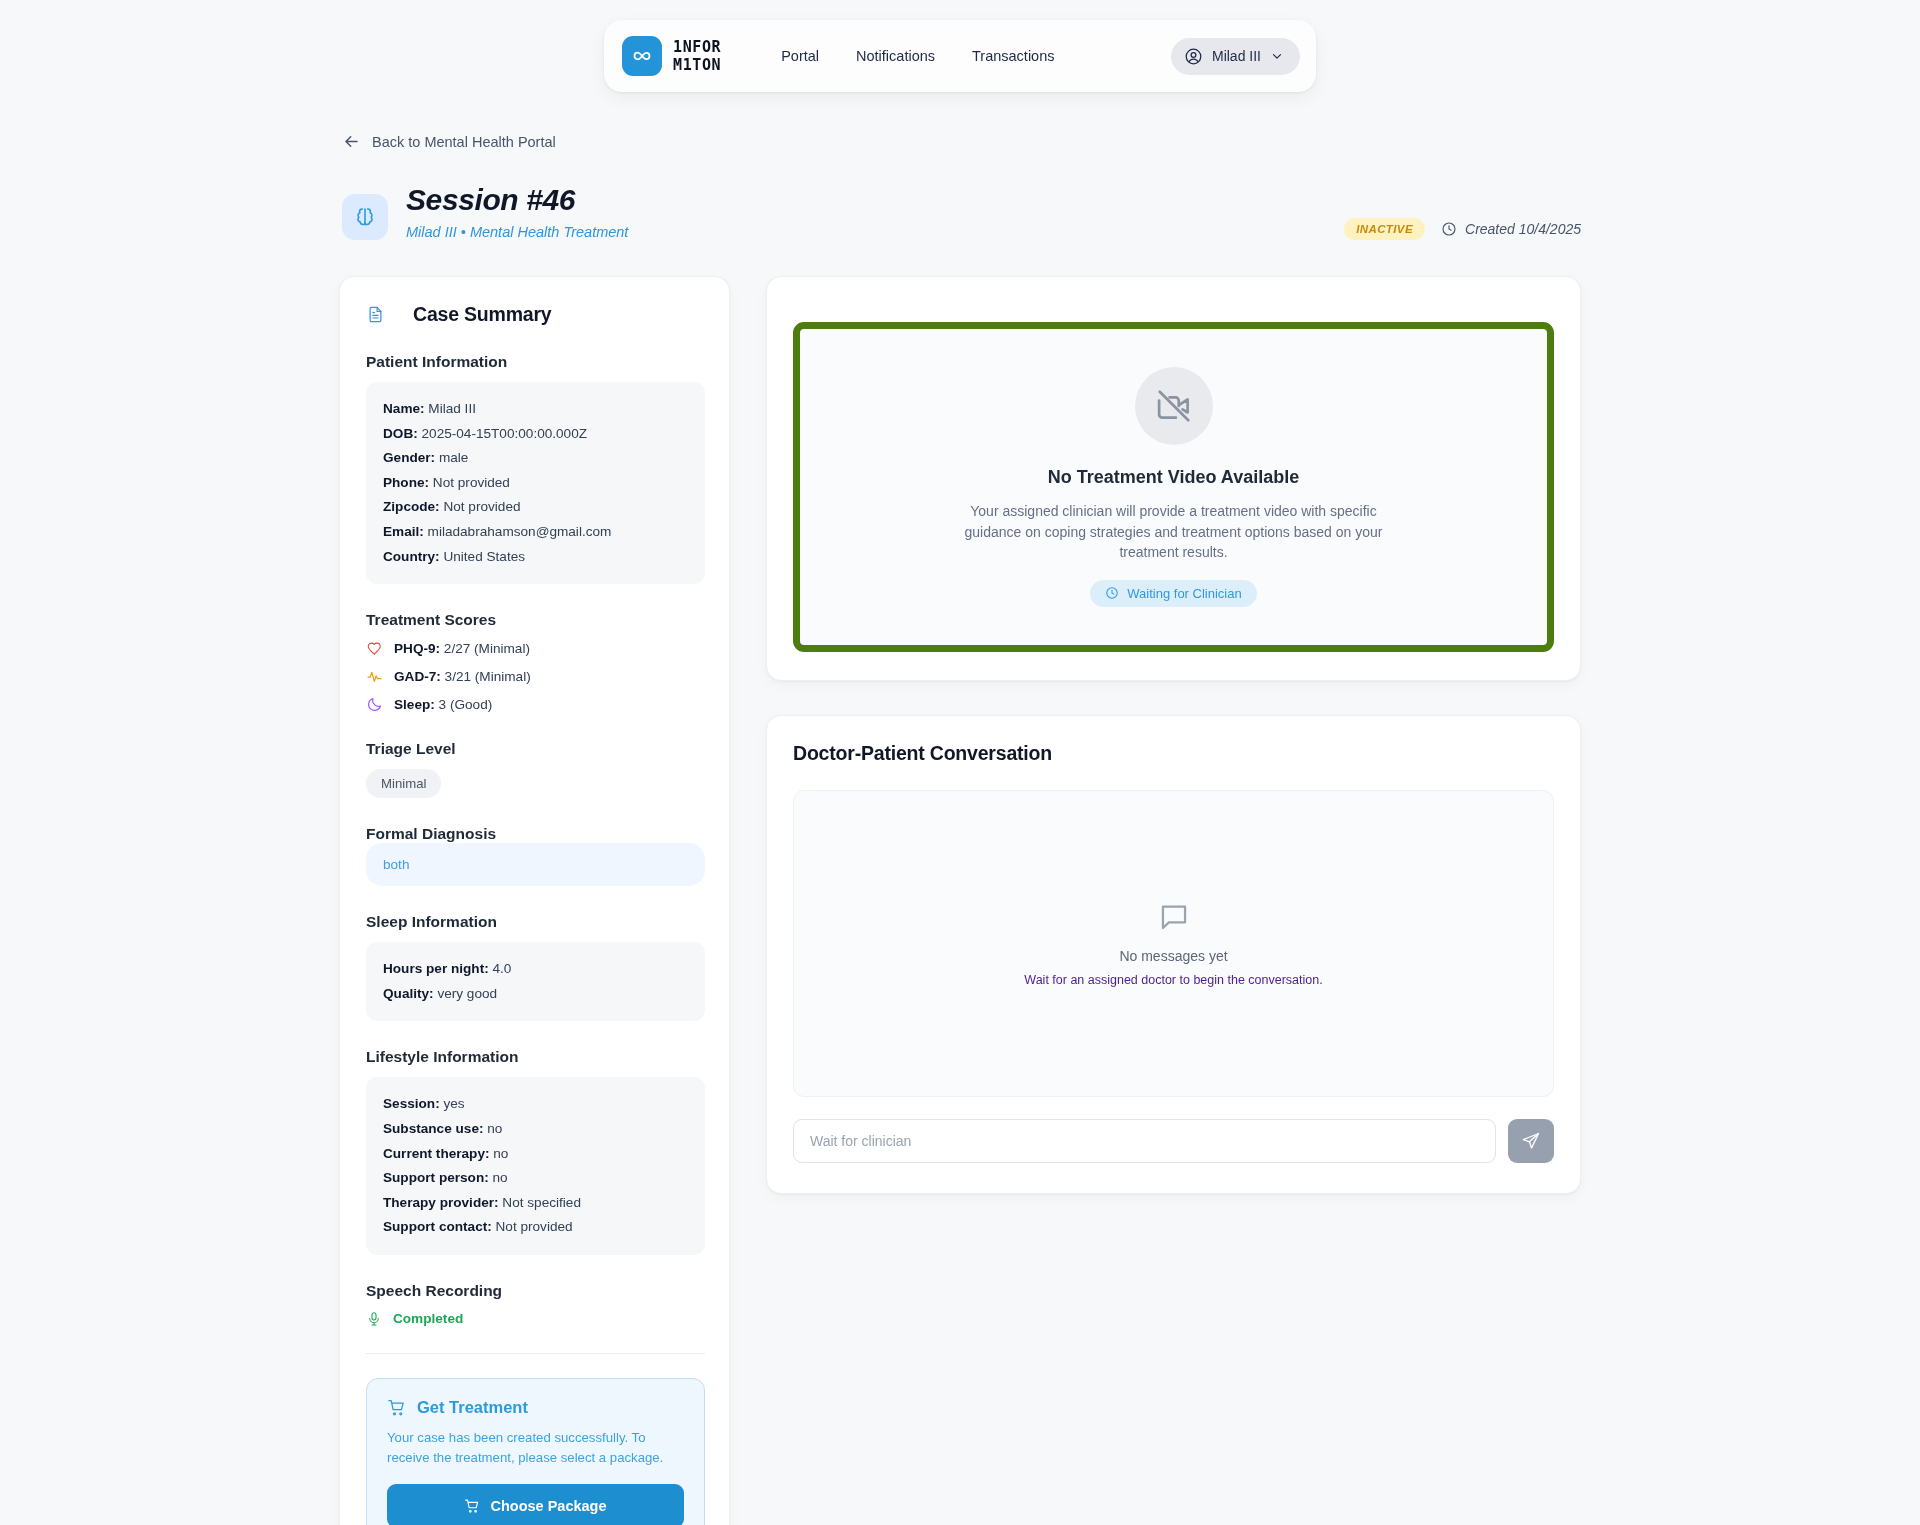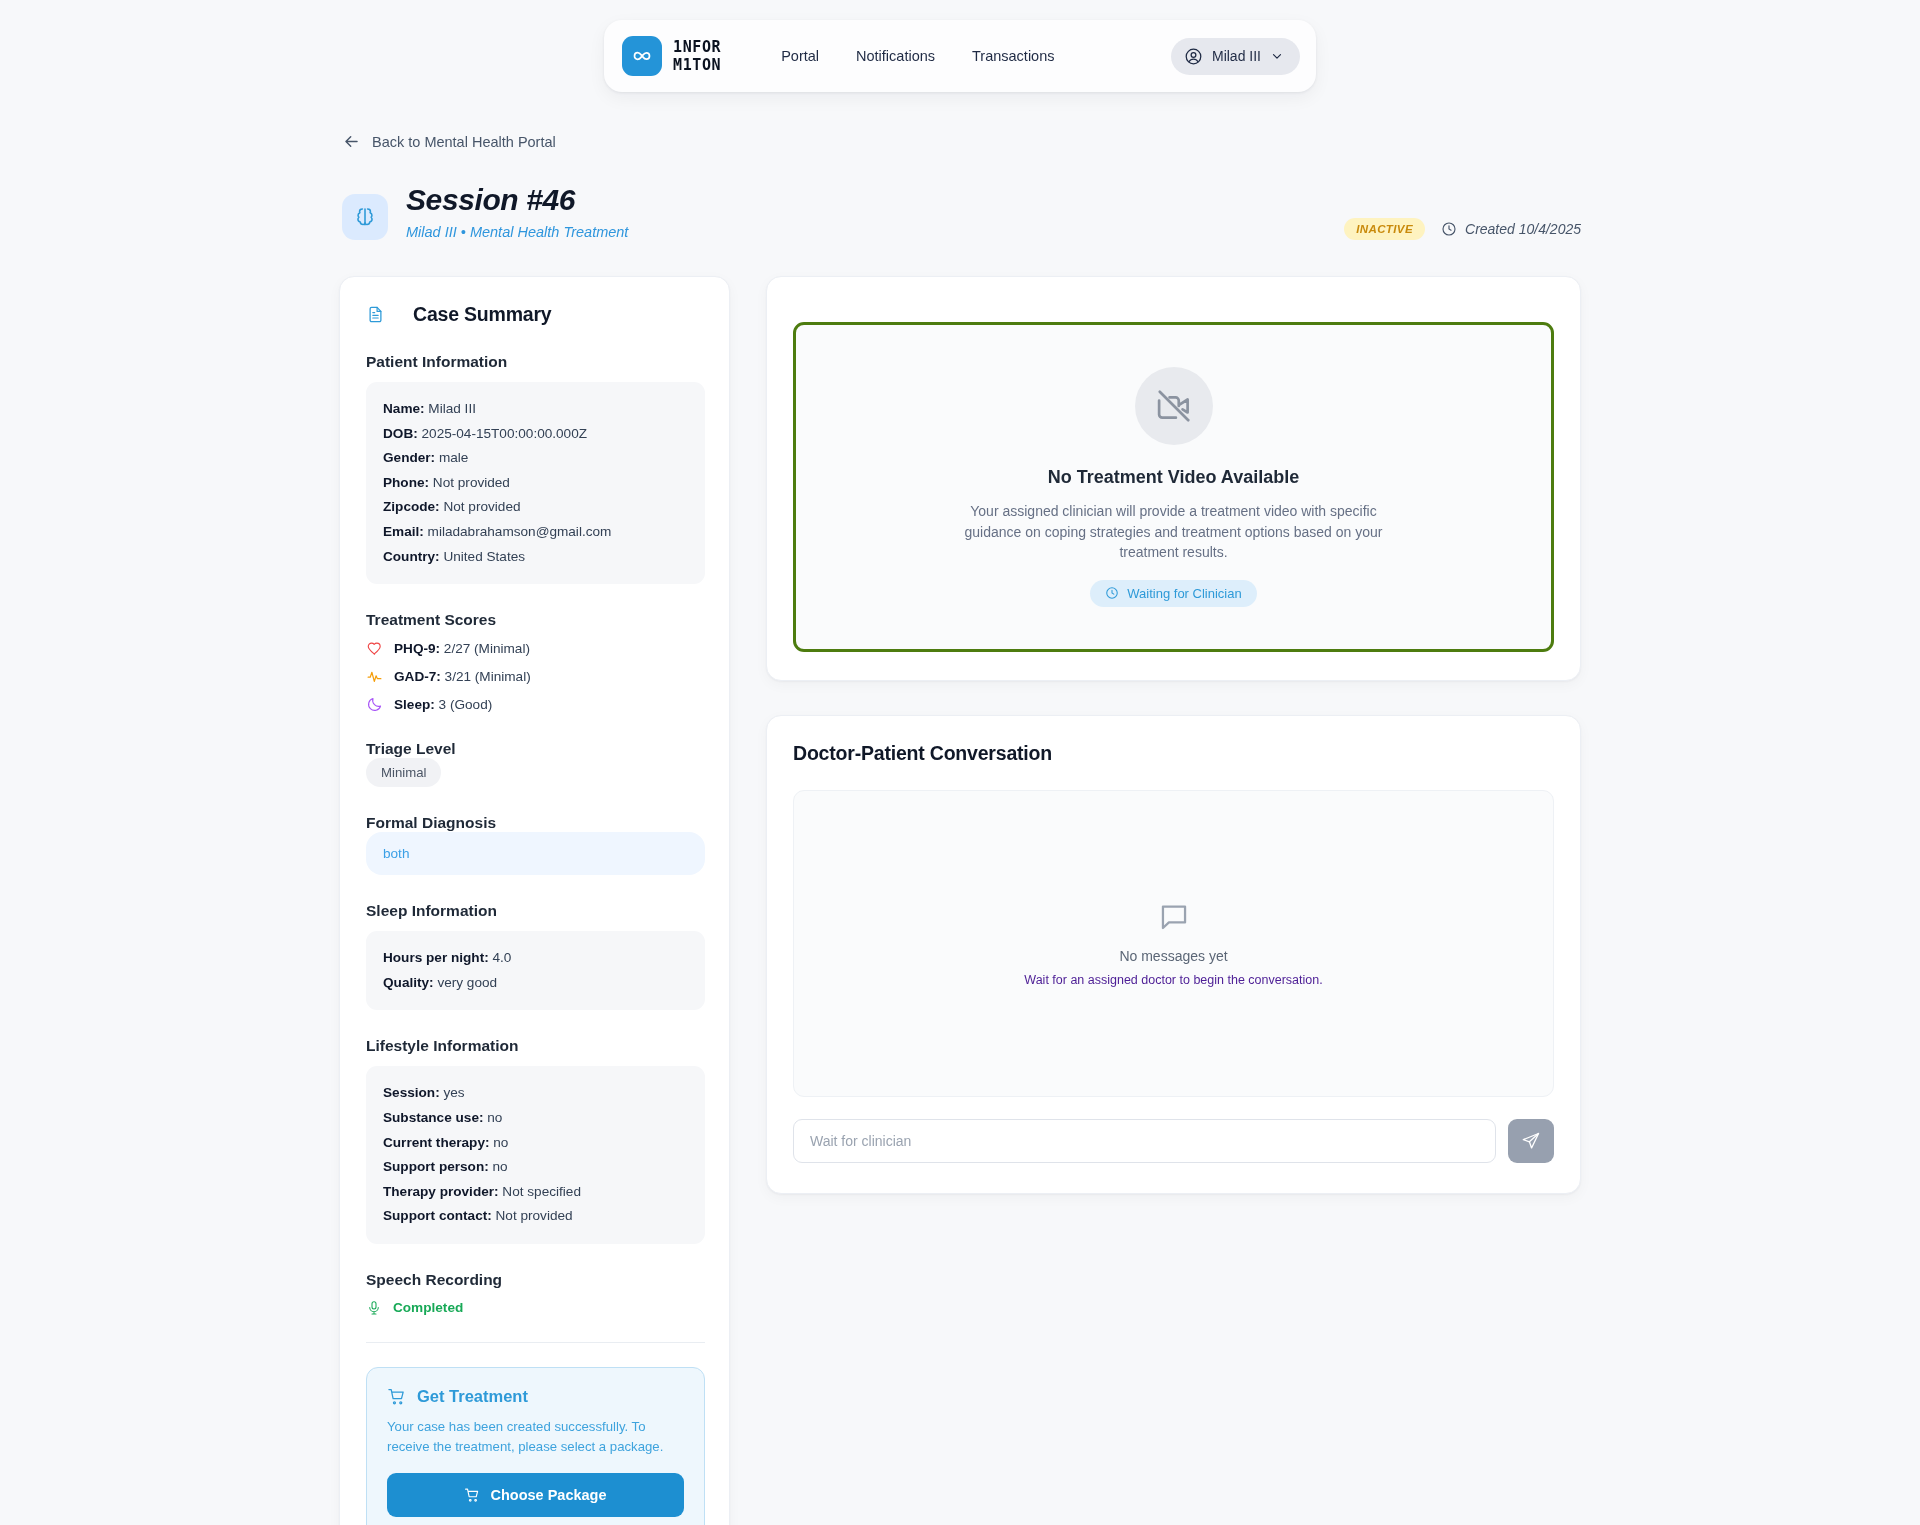--- a/index.html
+++ b/index.html
@@ -101,21 +101,21 @@
     padding: 15px 17px;
   }
   .info-line { font-size: 13.6px; color: #334155; line-height: 24.6px; }
   .info-line b { font-weight: 700; color: #0f172a; }
   .score-line {
     display: flex; align-items: center; gap: 11px;
     font-size: 13.6px; color: #334155; margin-top: 11px;
   }
   .score-line b { font-weight: 700; color: #0f172a; }
   .pill-grey {
-    display: inline-block; 
+    display: inline-block; margin-top: 11px;
     background: #f1f2f5; color: #4b5565;
     font-size: 13.2px; padding: 7px 15px; border-radius: 999px;
   }
   .diag-box {
     background: #eff6ff; border-radius: 16px;
     padding: 14px 17px; font-size: 13.6px; color: #3ba0e6;
   }
   .speech-line { display: flex; align-items: center; gap: 11px; margin-top: 11px; font-size: 13.6px; color: #18a957; font-weight: 600; }
   .divider { height: 1px; background: #e9edf2; margin: 26px 0 0 0; }
   .treat-box {
@@ -132,21 +132,21 @@
     display: flex; align-items: center; justify-content: center; gap: 10px;
     font-family: "Liberation Sans", sans-serif;
   }
 
   
   .video-card { padding: 24px 26px 28px 26px; }
   .video-head { display: flex; align-items: center; gap: 11px; }
   .video-head h3 { font-size: 18.5px; font-weight: 700; color: #101828; letter-spacing: -.2px; }
   .video-head .hint { font-size: 13.5px; color: #8b97a8; margin-left: 6px; }
   .video-body {
-    margin-top: 21px; background: #fafbfc; border: 3px solid #4d7c0f;
+    margin-top: 21px; background: #fafbfc; border: 7px solid #4d7c0f;
     border-radius: 11px; height: 330px;
     display: flex; flex-direction: column; align-items: center; justify-content: center;
   }
   .video-circle {
     width: 78px; height: 78px; border-radius: 50%; background: #e8eaee;
     display: flex; align-items: center; justify-content: center;
   }
   .video-title { margin-top: 22px; font-size: 18px; font-weight: 700; color: #1f2937; }
   .video-desc {
     margin-top: 13px; width: 450px; text-align: center;

